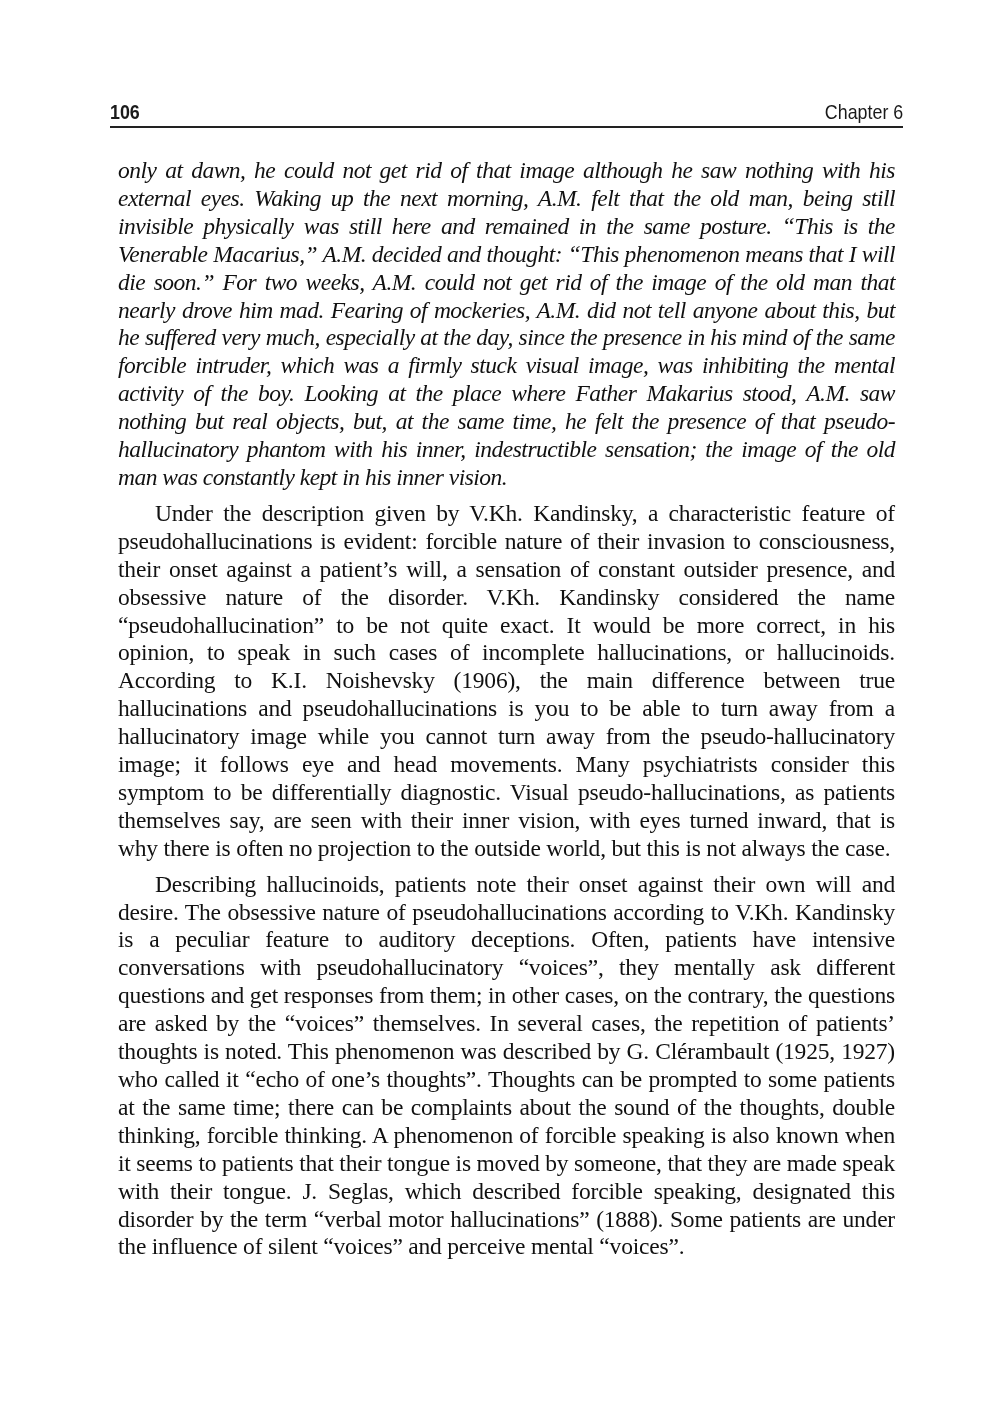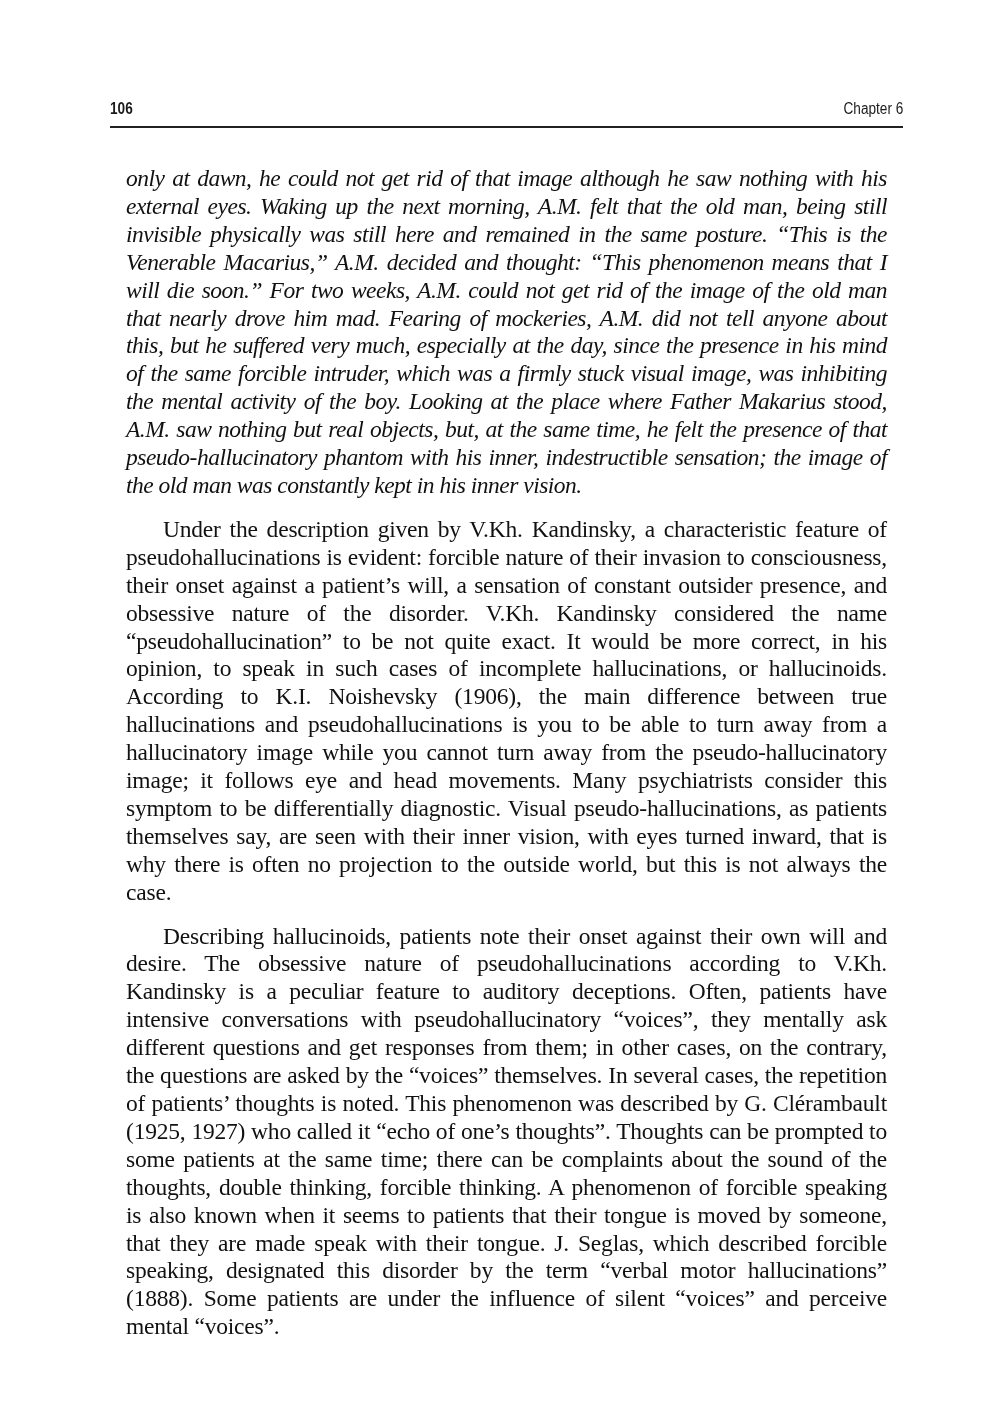--- a/index.html
+++ b/index.html
@@ -14,21 +14,21 @@
       overflow: hidden;
       color: #111111;
     }
     .page-header {
       position: absolute;
       left: 110px;
       top: 98px;
       width: 793px;
       height: 28px;
       font-family: "Liberation Sans", sans-serif;
-      font-size: 16px;
+      font-size: 21px;
       color: #1a1a1a;
     }
     .page-number {
       position: absolute;
       left: 0;
       top: 2px;
       font-weight: bold;
       transform: scaleX(0.85);
       transform-origin: left center;
     }
@@ -51,21 +51,21 @@
       position: absolute;
       left: 110px;
       top: 149px;
       width: 793px;
       font-family: "Liberation Serif", serif;
       font-size: 23.5px;
       line-height: 27.9px;
       text-align: justify;
     }
     .para {
-      margin: 16px;
+      margin: 8px;
       padding: 0;
     }
     .para.italic {
       font-style: italic;
       letter-spacing: -0.5px;
       word-spacing: 0px;
     }
     .para.indent {
       text-indent: 37px;
     }

